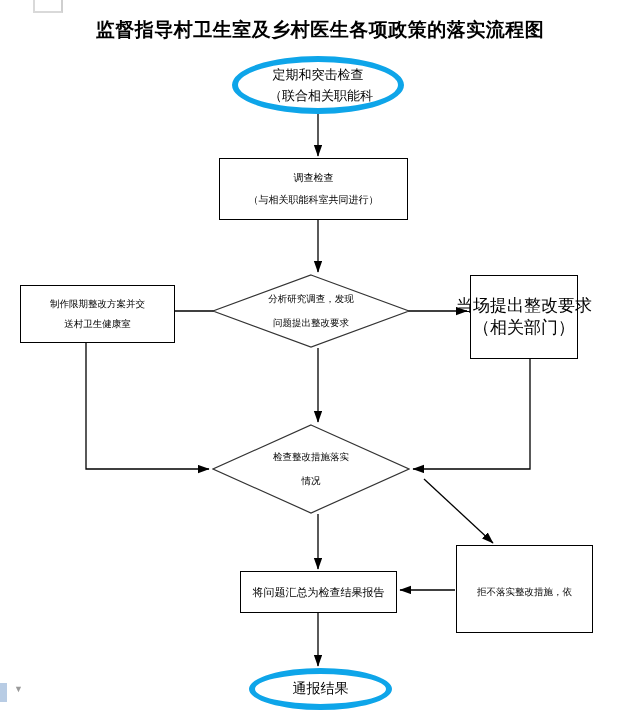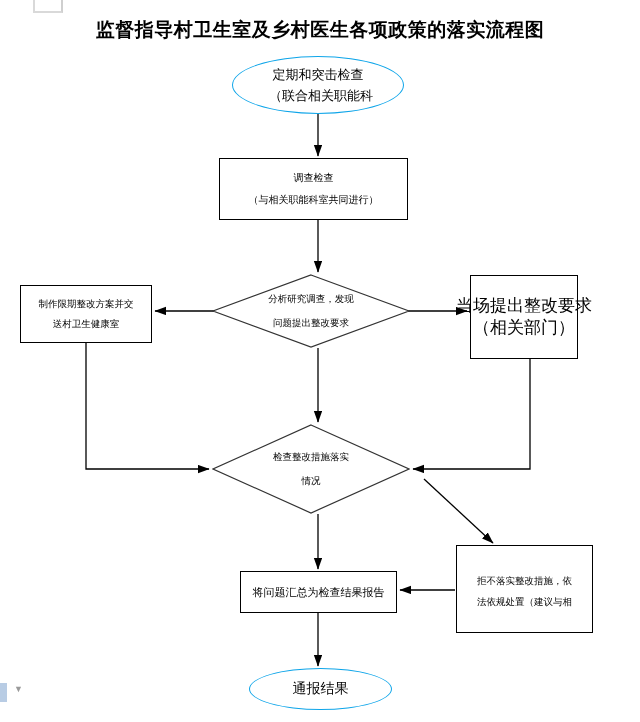--- a/index.html
+++ b/index.html
@@ -75,21 +75,21 @@
   }
   .rect {
     border: 1px solid #000000;
     background: #ffffff;
     display: flex;
     flex-direction: column;
     align-items: center;
     justify-content: center;
   }
   .oval {
-    border: 1px solid #0ea5e9;
+    border: 6px solid #0ea5e9;
     background: #ffffff;
     border-radius: 50% / 50%;
     display: flex;
     flex-direction: column;
     align-items: center;
     justify-content: center;
   }
   .node .line {
     display: block;
     white-space: nowrap;
@@ -105,21 +105,21 @@
   #node-start .line { line-height: 21px; }
   #node-start .line.l2 { position: relative; left: 3px; text-align: right; }
 
   #node-survey {
     left: 219px; top: 158px; width: 189px; height: 62px;
     font-size: 10px;
   }
   #node-survey .line { line-height: 22px; }
 
   #node-left-plan {
-    left: 20px; top: 285px; width: 132px; height: 58px;
+    left: 20px; top: 285px; width: 155px; height: 58px;
     font-size: 9.5px;
   }
   #node-left-plan .line { line-height: 20px; }
 
   #node-right-demand {
     left: 470px; top: 275px; width: 108px; height: 84px;
     font-size: 17px;
   }
   #node-right-demand .line { line-height: 22px; }
 
@@ -251,21 +251,20 @@
       <polygon points="99,1 197,45 99,89 1,45" fill="#ffffff" stroke="#333333" stroke-width="1.2"></polygon>
     </svg>
     <div class="diamond-label">
       <span class="line">检查整改措施落实</span>
       <span class="line">情况</span>
     </div>
   </div>
 
   <div id="node-enforce" class="node rect">
     <span class="line">拒不落实整改措施，依</span>
-    <span class="line">法依规处置（建议与相</span>
   </div>
 
   <div id="node-report" class="node rect">
     <span class="line">将问题汇总为检查结果报告</span>
   </div>
 
   <div id="node-end" class="node oval">
     <span class="line">通报结果</span>
   </div>
 

